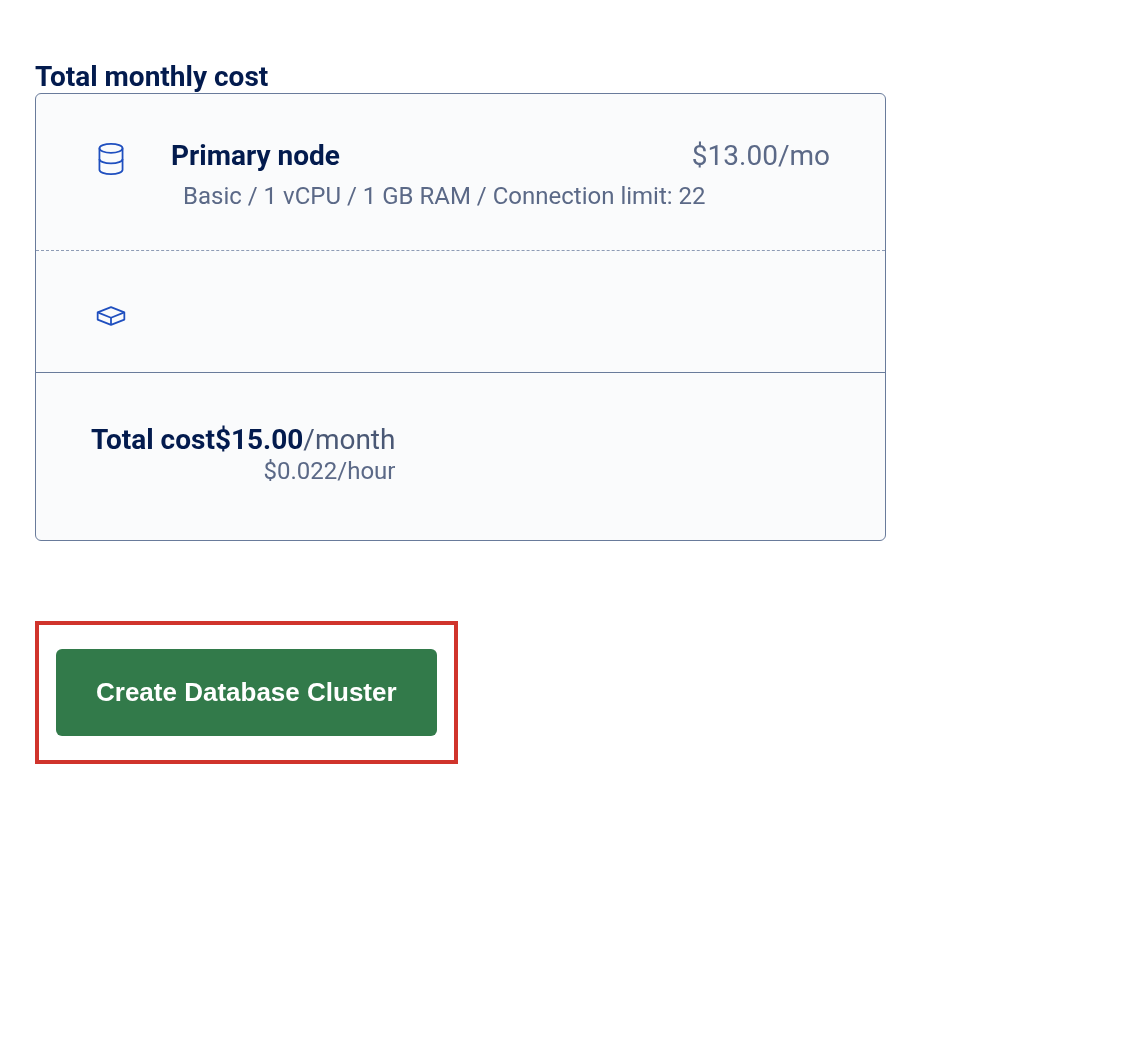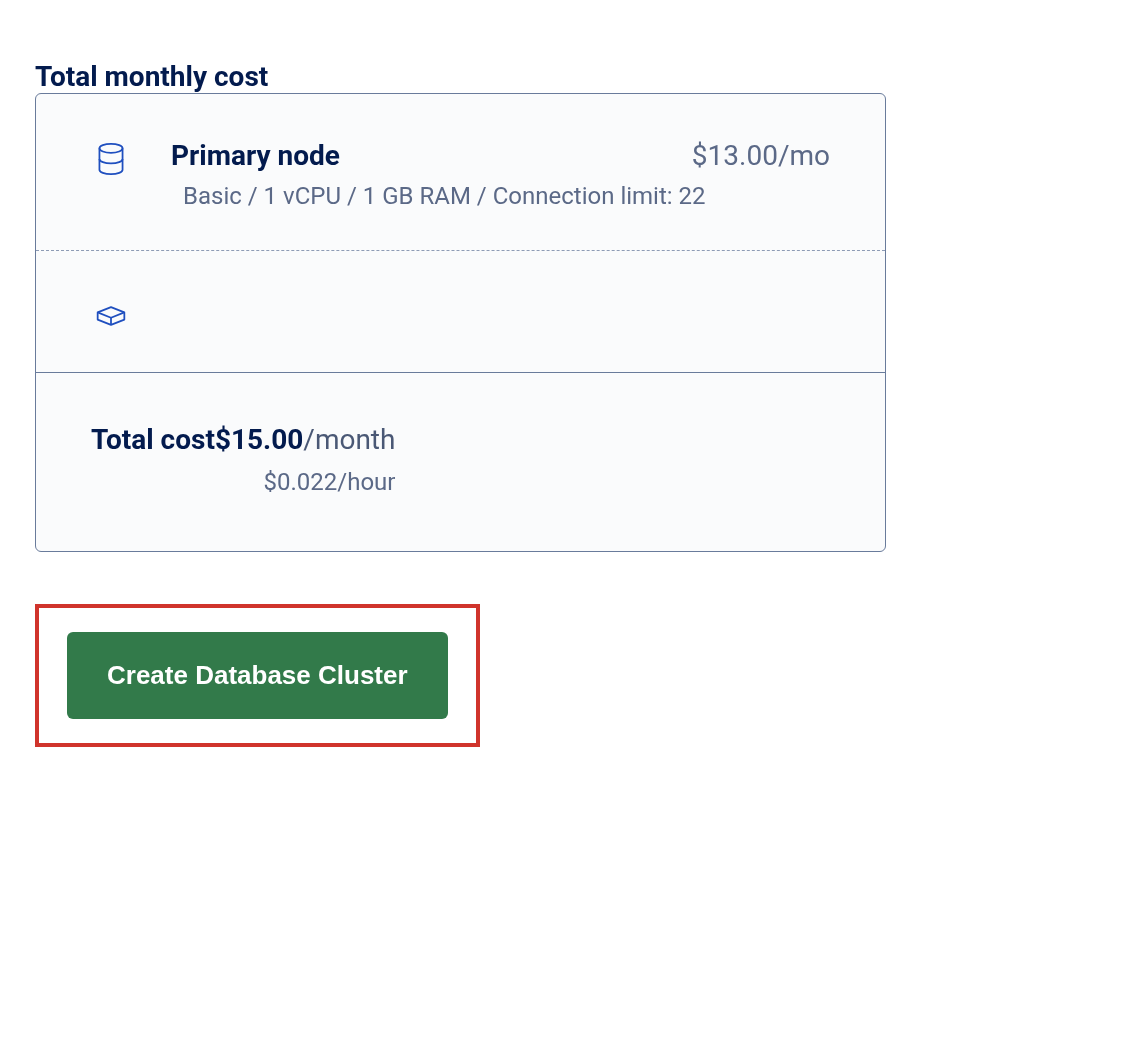--- a/index.html
+++ b/index.html
@@ -81,42 +81,42 @@
     }
     .total-label {
       font-size: 28px;
       font-weight: 700;
       color: #031b4e;
     }
     .total-right {
       text-align: right;
       display: flex;
       flex-direction: column;
-      gap: 12px;
+      gap: 1px;
     }
     .total-amount-line {
       font-size: 28px;
       color: #031b4e;
     }
     .total-amount-bold {
       font-weight: 700;
     }
     .total-amount-unit {
       font-weight: 400;
       color: #4a5875;
     }
     .total-hourly {
       font-size: 24px;
       color: #5b6987;
     }
     .highlight-box {
-      margin-top: 52px;
+      margin-top: 80px;
       display: inline-block;
       border: 4px solid #d0342c;
-      padding: 24px 28px;
+      padding: 24px 17px;
     }
     .create-button {
       background: #327a4a;
       color: #ffffff;
       font-size: 26px;
       font-weight: 600;
       border: none;
       border-radius: 6px;
       padding: 28px 40px;
       cursor: pointer;

